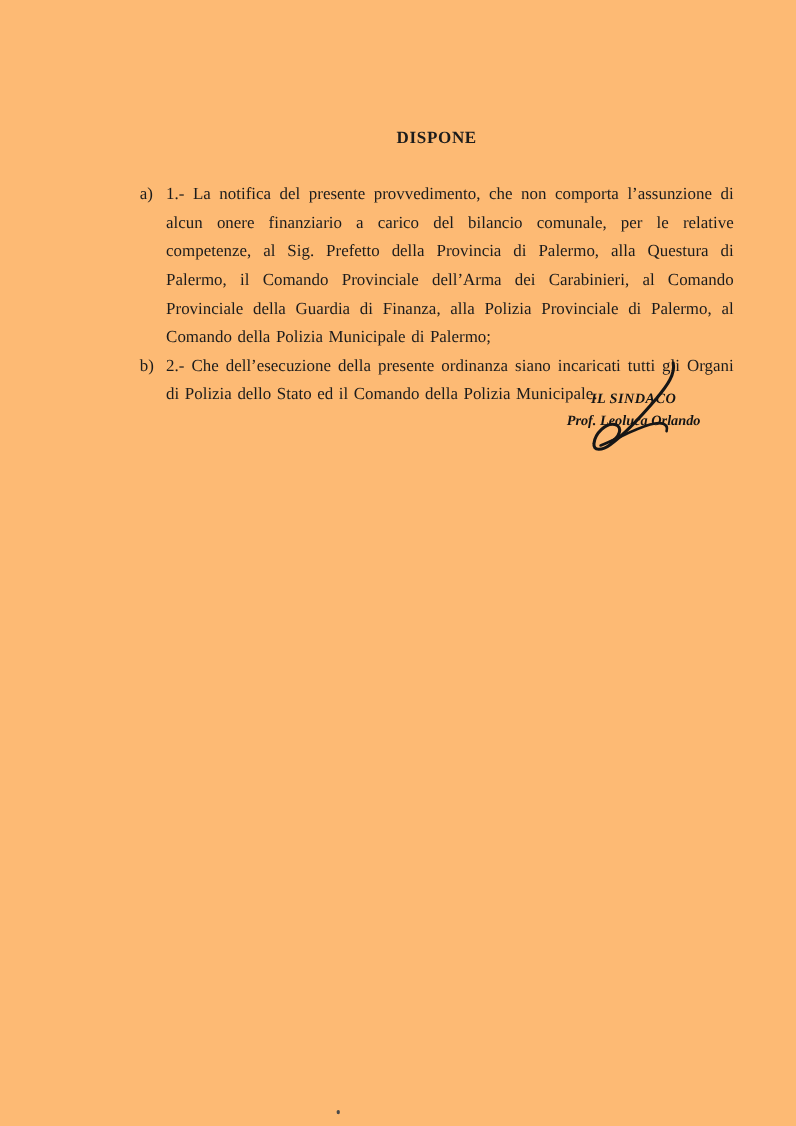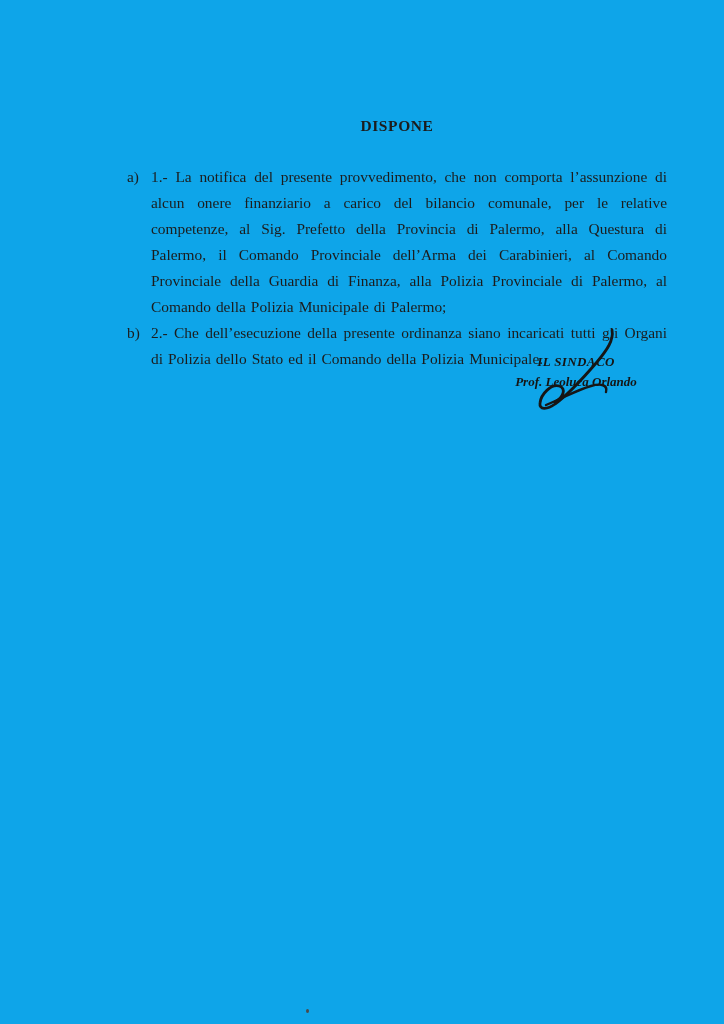--- a/index.html
+++ b/index.html
@@ -6,21 +6,21 @@
     margin: 0;
     padding: 0;
     background: #e8e8e8;
   }
   .page {
     position: relative;
     width: 724px;
     height: 1024px;
     margin: 0 auto;
     background: #fefefdl;
-    background-color: #0ea5e9;
+    background-color: #fdba74;
     overflow: hidden;
     font-family: "Liberation Serif", "DejaVu Serif", serif;
     color: #1c1c1c;
   }
   .doc-title {
     position: absolute;
     top: 117px;
     left: 127px;
     width: 540px;
     margin: 0;

